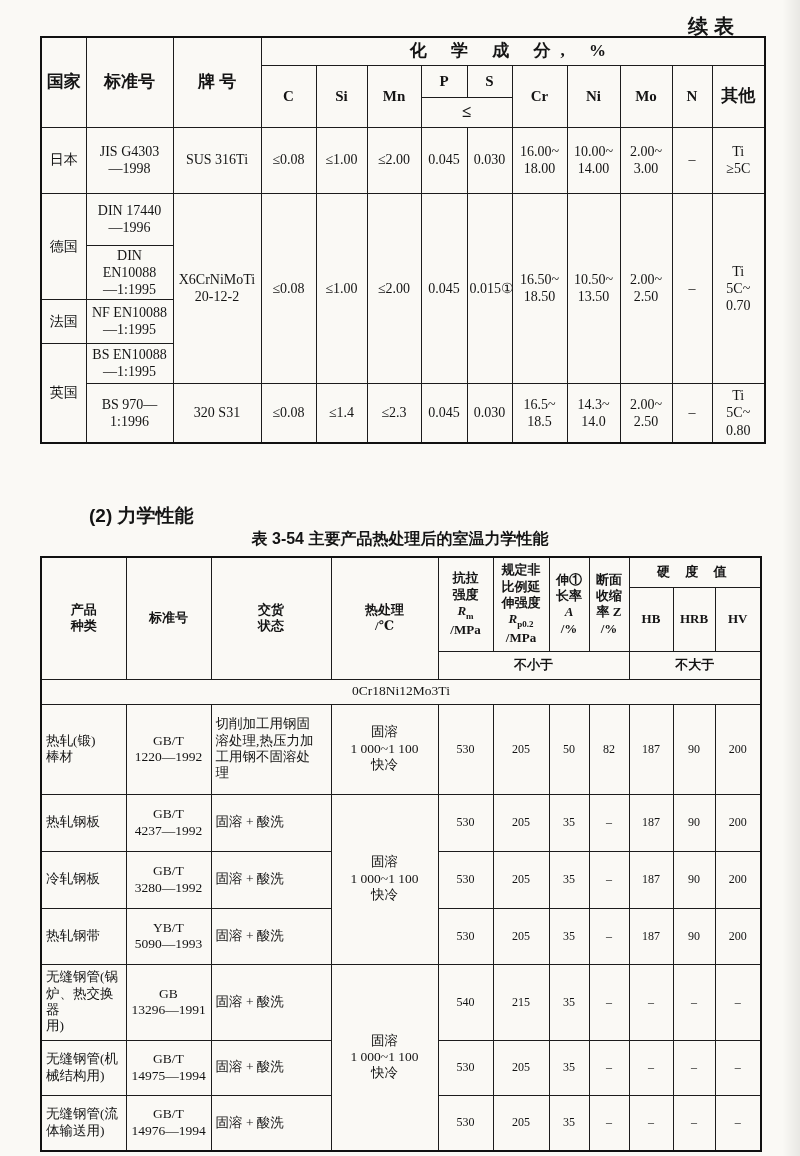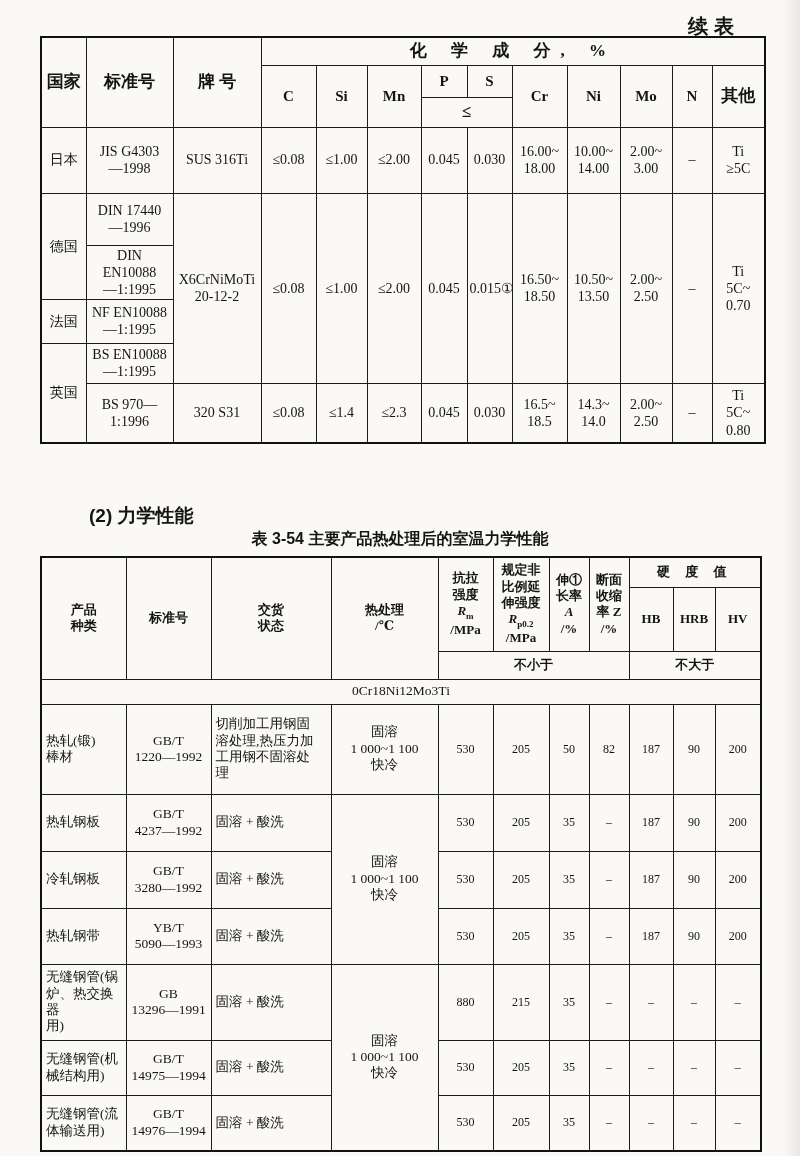--- a/index.html
+++ b/index.html
@@ -304,21 +304,21 @@
     <tr style="height:76px">
       <td class="left">无缝钢管(锅
 炉、热交换器
 用)</td>
       <td>GB
 13296—1991</td>
       <td class="left">固溶 + 酸洗</td>
       <td rowspan="3">固溶
 1 000~1 100
 快冷</td>
-      <td class="num">880</td>
+      <td class="num">540</td>
       <td class="num">215</td>
       <td class="num">35</td>
       <td class="num">–</td>
       <td class="num">–</td>
       <td class="num">–</td>
       <td class="num">–</td>
     </tr>
     <tr style="height:55px">
       <td class="left">无缝钢管(机
 械结构用)</td>

